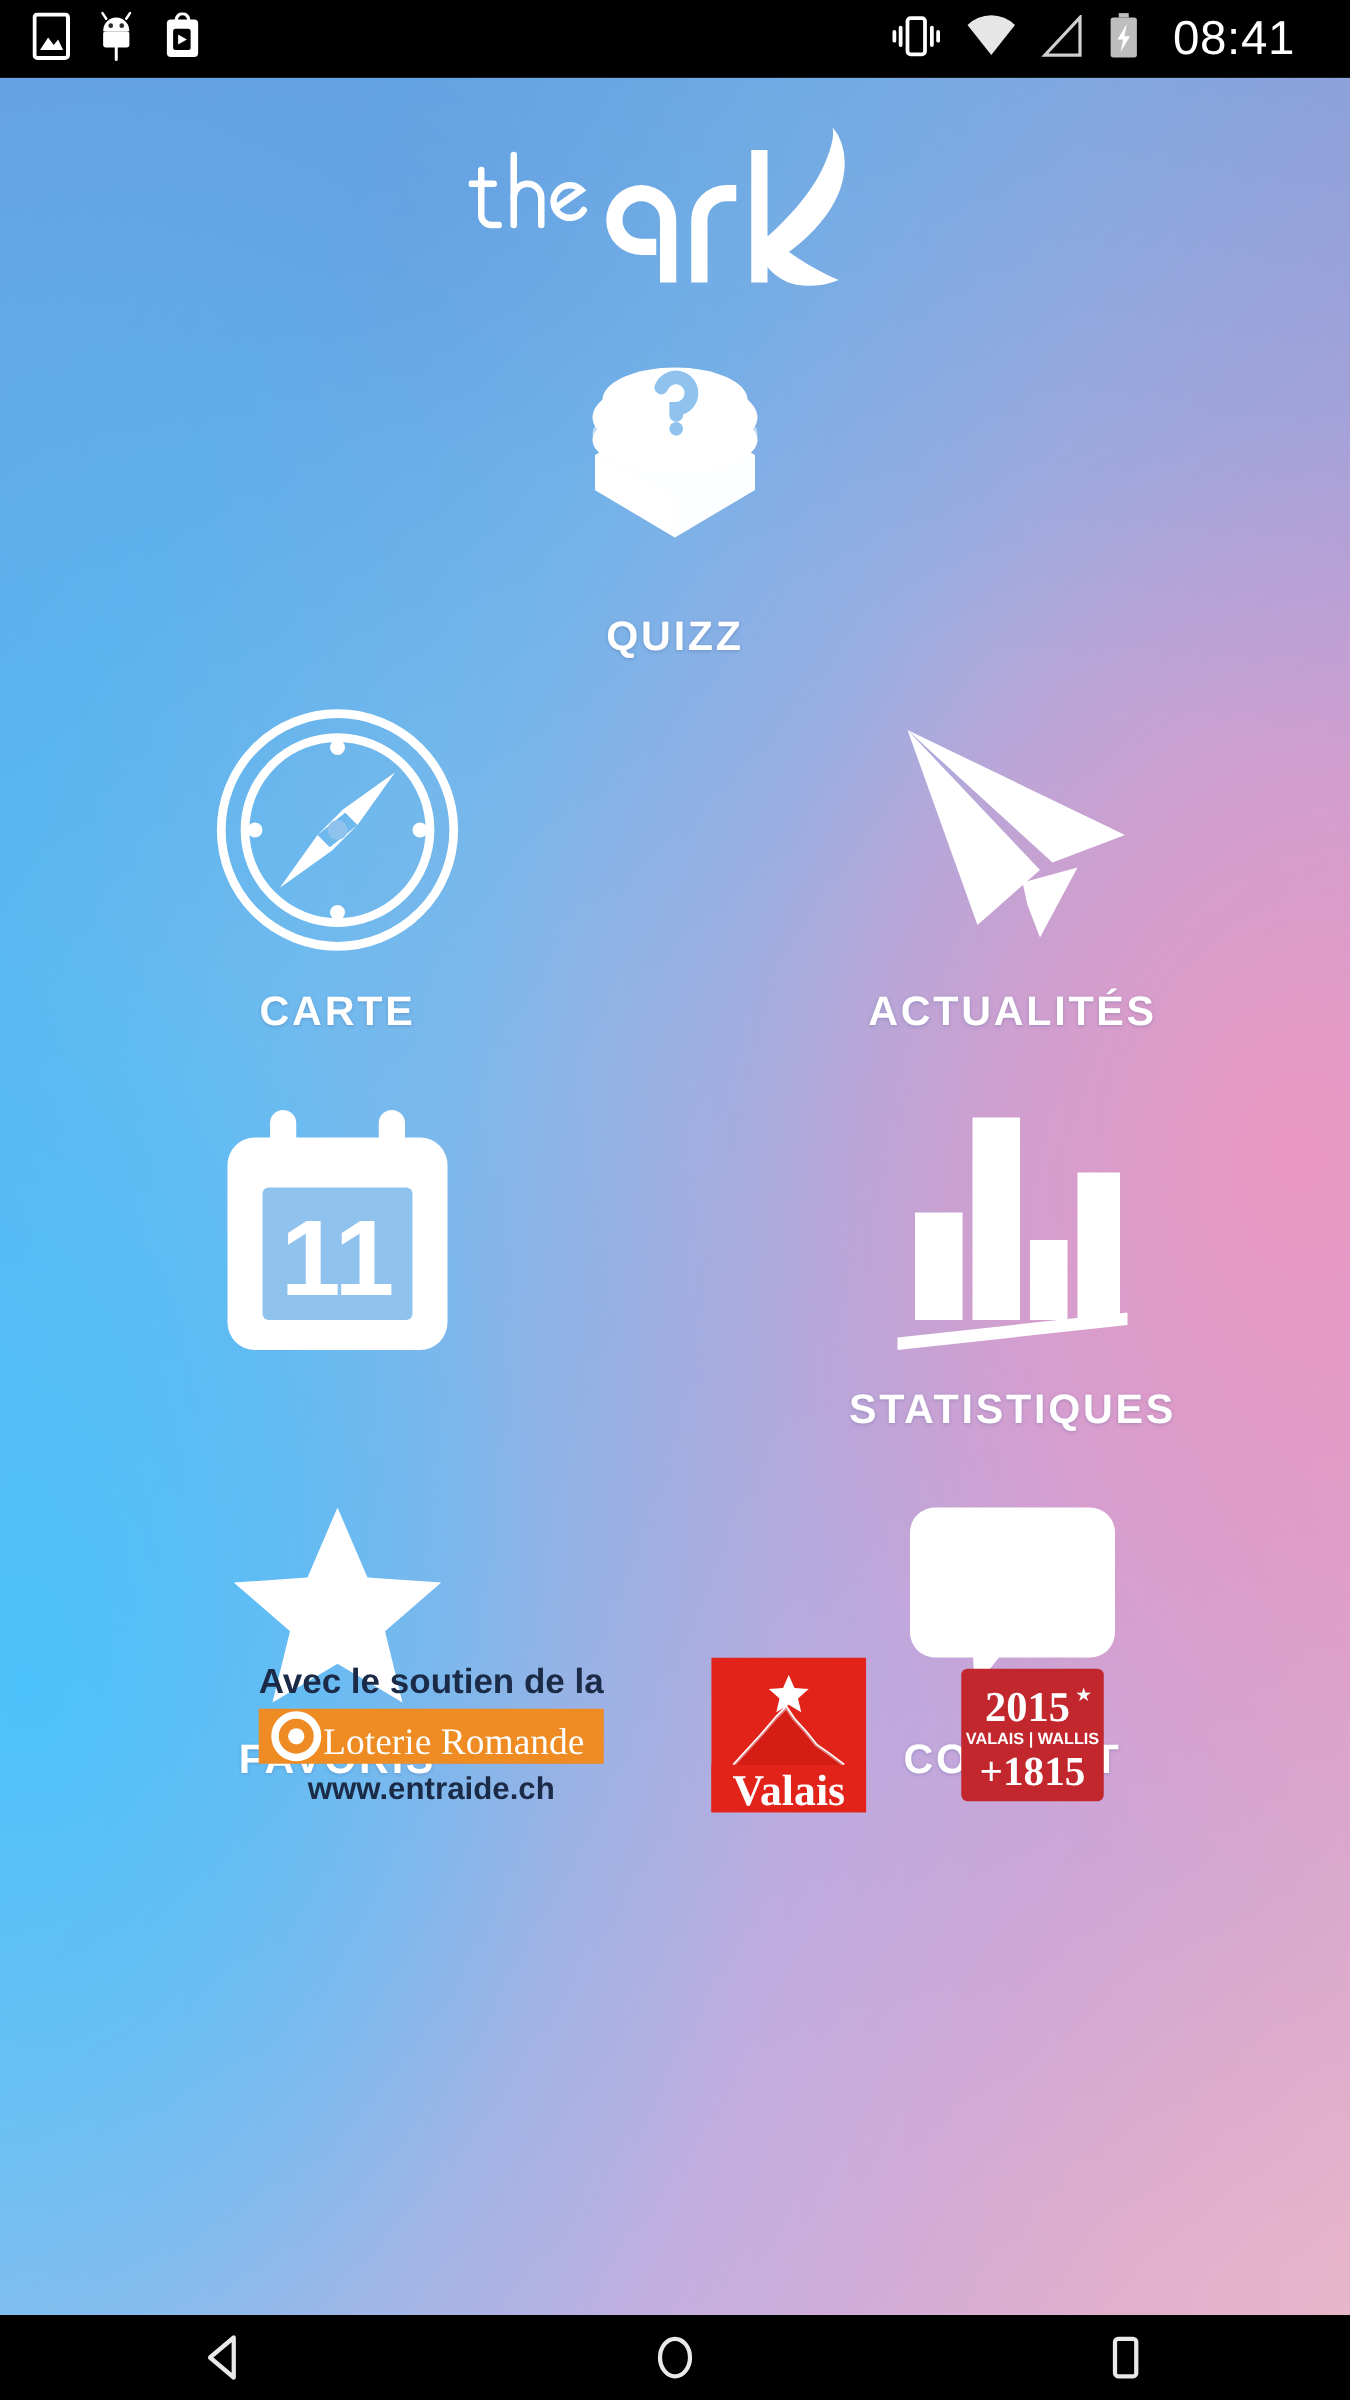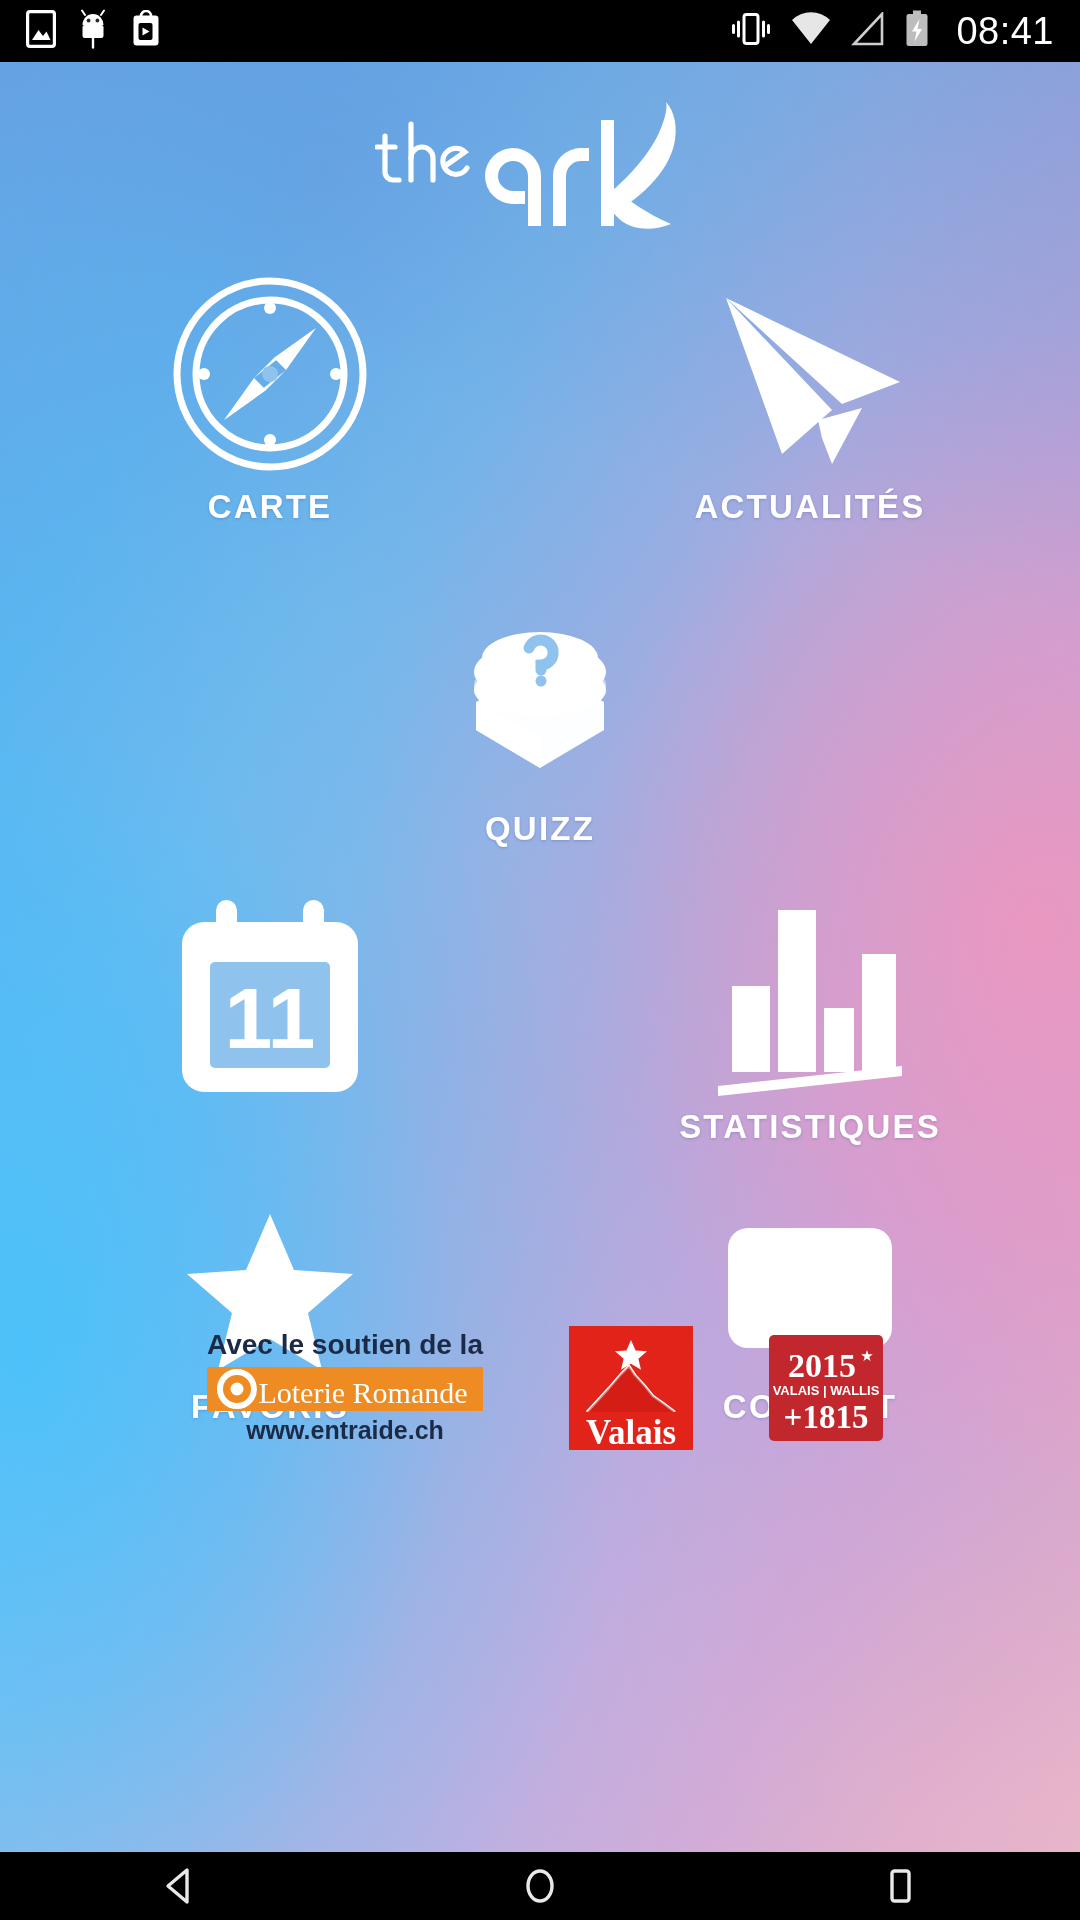--- a/index.html
+++ b/index.html
@@ -32,21 +32,21 @@
     display: flex;
     align-items: center;
     gap: 22px;
     padding-left: 26px;
   }
   #status-right {
     margin-left: auto;
     display: flex;
     align-items: center;
     gap: 18px;
-    padding-right: 26px;
+    padding-right: 44px;
   }
   .sb-icon { display: block; }
   #clock {
     color: #fff;
     font-size: 38px;
     letter-spacing: 0.5px;
     font-family: "Liberation Sans", sans-serif;
     margin-left: 8px;
   }
 
@@ -128,21 +128,21 @@
   .tile {
     flex: 1 1 0;
     display: flex;
     flex-direction: column;
     align-items: center;
     justify-content: flex-start;
     text-decoration: none;
   }
   .tile-icon {
     display: flex;
-    align-items: flex-end;
+    align-items: flex-start;
     justify-content: center;
   }
   .tile-label {
     color: #ffffff;
     font-family: "Liberation Sans", sans-serif;
     font-weight: bold;
     font-size: 33px;
     letter-spacing: 2.2px;
     text-align: center;
     text-shadow: 0 1px 3px rgba(60,80,140,0.30);
@@ -287,20 +287,44 @@
         <path d="M226 20 L239 20 L239 126 L226 126 Z" fill="#ffffff"></path>
 
         <path d="M236 92 C252 78 276 54 286 28 C292 13 292 6 291 2 C300 12 303 28 299 45 C293 70 270 95 240 112 Z" fill="#ffffff"></path>
 
         <path d="M238 88 C252 99 272 114 296 124 C284 129 270 130 259 127 C249 124 242 118 236 110 Z" fill="#ffffff"></path>
       </svg>
     </div>
 
     <div id="menu-grid">
 
+      <div class="grid-row row-single" id="row-quizz">
+        <div class="tile">
+          <div class="tile-icon">
+            <svg width="200" height="182" viewBox="0 0 200 182">
+
+              <path d="M36 96 L100 62 L164 96 L164 124 L100 162 L36 124 Z" fill="#ffffff" opacity="0.98"></path>
+              <path d="M36 96 L100 130 L100 162 L36 124 Z" fill="#ffffff" opacity="0.80"></path>
+
+              <ellipse cx="100" cy="84" rx="66" ry="26" fill="#ffffff"></ellipse>
+              <ellipse cx="100" cy="79" rx="66" ry="26" fill="#ffffff" opacity="0.55"></ellipse>
+
+              <path d="M34 66 a66 30 0 0 1 132 0 a66 28 0 0 1 -132 0 Z" fill="#ffffff"></path>
+              <ellipse cx="100" cy="52" rx="58" ry="26" fill="#ffffff"></ellipse>
+
+              <g fill="none" stroke="#8fc3ee" stroke-width="11" stroke-linecap="round">
+                <path d="M89 42 a12.5 12.5 0 1 1 12 17 L101 64"></path>
+              </g>
+              <circle cx="101" cy="75" r="5.5" fill="#8fc3ee"></circle>
+            </svg>
+          </div>
+          <div class="tile-label">QUIZZ</div>
+        </div>
+      </div>
+
       <div class="grid-row row-2">
         <div class="tile">
           <div class="tile-icon">
             <svg width="200" height="200" viewBox="0 0 200 200">
               <circle cx="100" cy="100" r="93" fill="none" stroke="#ffffff" stroke-width="7"></circle>
               <circle cx="100" cy="100" r="74" fill="none" stroke="#ffffff" stroke-width="7"></circle>
               <circle cx="100" cy="34" r="6" fill="#ffffff"></circle>
               <circle cx="100" cy="166" r="6" fill="#ffffff"></circle>
               <circle cx="34" cy="100" r="6" fill="#ffffff"></circle>
               <circle cx="166" cy="100" r="6" fill="#ffffff"></circle>
@@ -321,44 +345,20 @@
             <svg width="200" height="196" viewBox="0 0 200 196">
 
               <path d="M16 20 L190 104 L132 126 Z" fill="#ffffff"></path>
 
               <path d="M16 20 L122 132 L72 176 Z" fill="#ffffff"></path>
 
               <path d="M108 142 L152 130 L122 186 L112 160 Z" fill="#ffffff"></path>
             </svg>
           </div>
           <div class="tile-label">ACTUALITÉS</div>
-        </div>
-      </div>
-
-      <div class="grid-row row-single" id="row-quizz">
-        <div class="tile">
-          <div class="tile-icon">
-            <svg width="200" height="182" viewBox="0 0 200 182">
-
-              <path d="M36 96 L100 62 L164 96 L164 124 L100 162 L36 124 Z" fill="#ffffff" opacity="0.98"></path>
-              <path d="M36 96 L100 130 L100 162 L36 124 Z" fill="#ffffff" opacity="0.80"></path>
-
-              <ellipse cx="100" cy="84" rx="66" ry="26" fill="#ffffff"></ellipse>
-              <ellipse cx="100" cy="79" rx="66" ry="26" fill="#ffffff" opacity="0.55"></ellipse>
-
-              <path d="M34 66 a66 30 0 0 1 132 0 a66 28 0 0 1 -132 0 Z" fill="#ffffff"></path>
-              <ellipse cx="100" cy="52" rx="58" ry="26" fill="#ffffff"></ellipse>
-
-              <g fill="none" stroke="#8fc3ee" stroke-width="11" stroke-linecap="round">
-                <path d="M89 42 a12.5 12.5 0 1 1 12 17 L101 64"></path>
-              </g>
-              <circle cx="101" cy="75" r="5.5" fill="#8fc3ee"></circle>
-            </svg>
-          </div>
-          <div class="tile-label">QUIZZ</div>
         </div>
       </div>
 
       <div class="grid-row row-3">
         <div class="tile">
           <div class="tile-icon">
             <svg width="192" height="200" viewBox="0 0 192 200">
 
               <rect x="42" y="4" width="21" height="50" rx="10.5" fill="#ffffff"></rect>
               <rect x="129" y="4" width="21" height="50" rx="10.5" fill="#ffffff"></rect>

